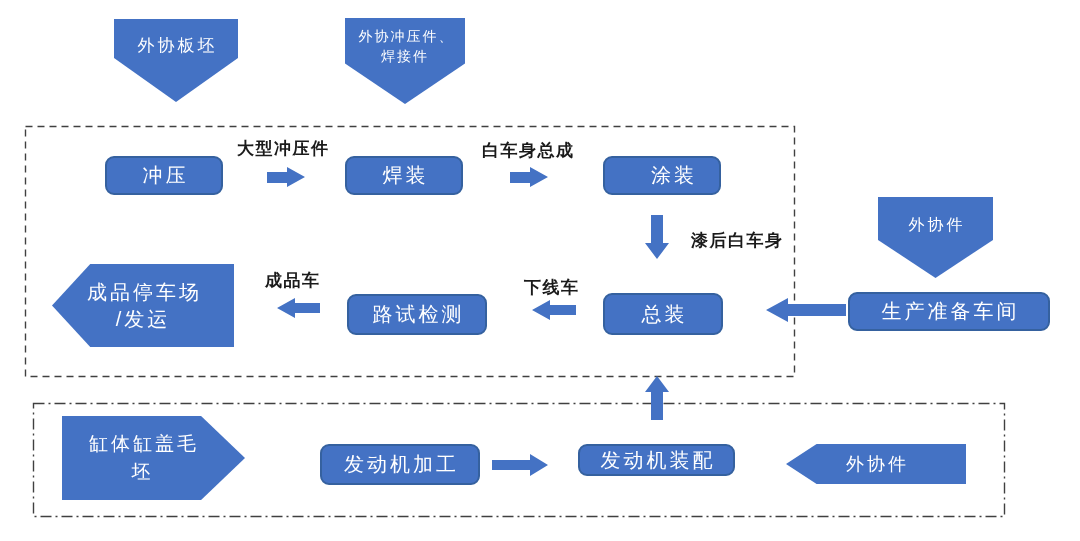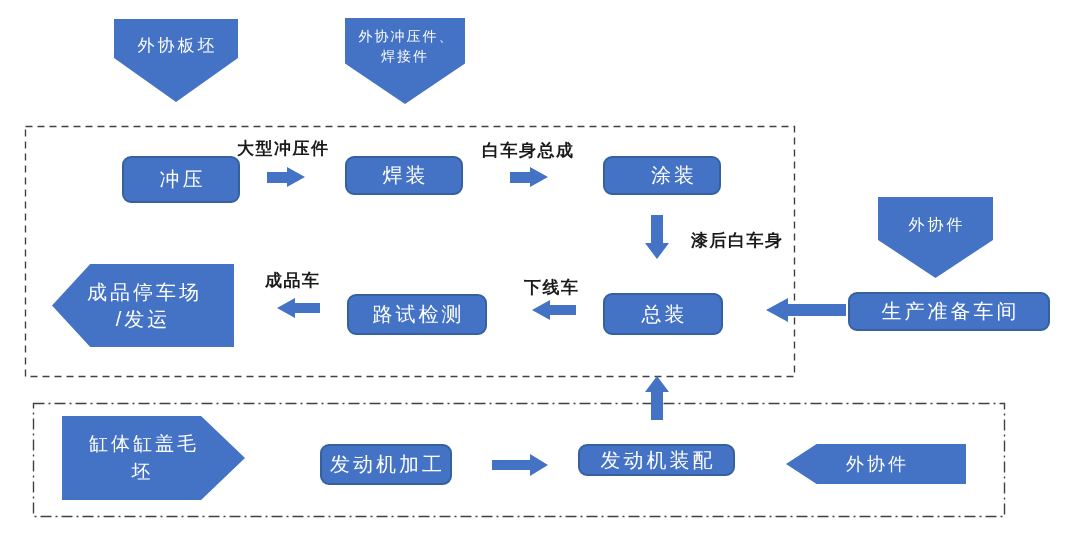--- a/index.html
+++ b/index.html
@@ -83,21 +83,21 @@
   </svg>
 
   <div class="pent pent-down-tall" style="left:114px;top:19px;width:124px;height:83px;padding-bottom:30px;font-size:17px;">
     <span>外协板坯</span>
   </div>
   <div class="pent pent-down" style="left:345px;top:18px;width:120px;height:86px;padding-bottom:28px;font-size:14px;line-height:1.4;letter-spacing:2px;">
     <span>外协冲压件、
 焊接件</span>
   </div>
 
-  <div class="node" style="left:122px;top:156px;width:118px;height:47px;">
+  <div class="node" style="left:105px;top:156px;width:118px;height:39px;">
     <span>冲压</span>
   </div>
   <div class="flabel" style="left:237px;top:137px;">大型冲压件</div>
   <div class="node" style="left:345px;top:156px;width:118px;height:39px;">
     <span>焊装</span>
   </div>
   <div class="flabel" style="left:482px;top:139px;">白车身总成</div>
   <div class="node" style="left:603px;top:156px;width:118px;height:39px;padding-left:21px;">
     <span>涂装</span>
   </div>
@@ -120,21 +120,21 @@
     <span>外协件</span>
   </div>
   <div class="node" style="left:848px;top:292px;width:202px;height:39px;font-size:20px;">
     <span>生产准备车间</span>
   </div>
 
   <div class="pent pent-right" style="left:62px;top:416px;width:183px;height:84px;padding-right:22px;font-size:19px;line-height:1.45;">
     <span>缸体缸盖毛
 坯</span>
   </div>
-  <div class="node" style="left:320px;top:444px;width:132px;height:41px;">
+  <div class="node" style="left:320px;top:444px;width:160px;height:41px;">
     <span>发动机加工</span>
   </div>
   <div class="node" style="left:578px;top:444px;width:157px;height:32px;">
     <span>发动机装配</span>
   </div>
   <div class="pent pent-left-sm" style="left:786px;top:444px;width:180px;height:40px;font-size:18px;">
     <span>外协件</span>
   </div>
 
 </div>

